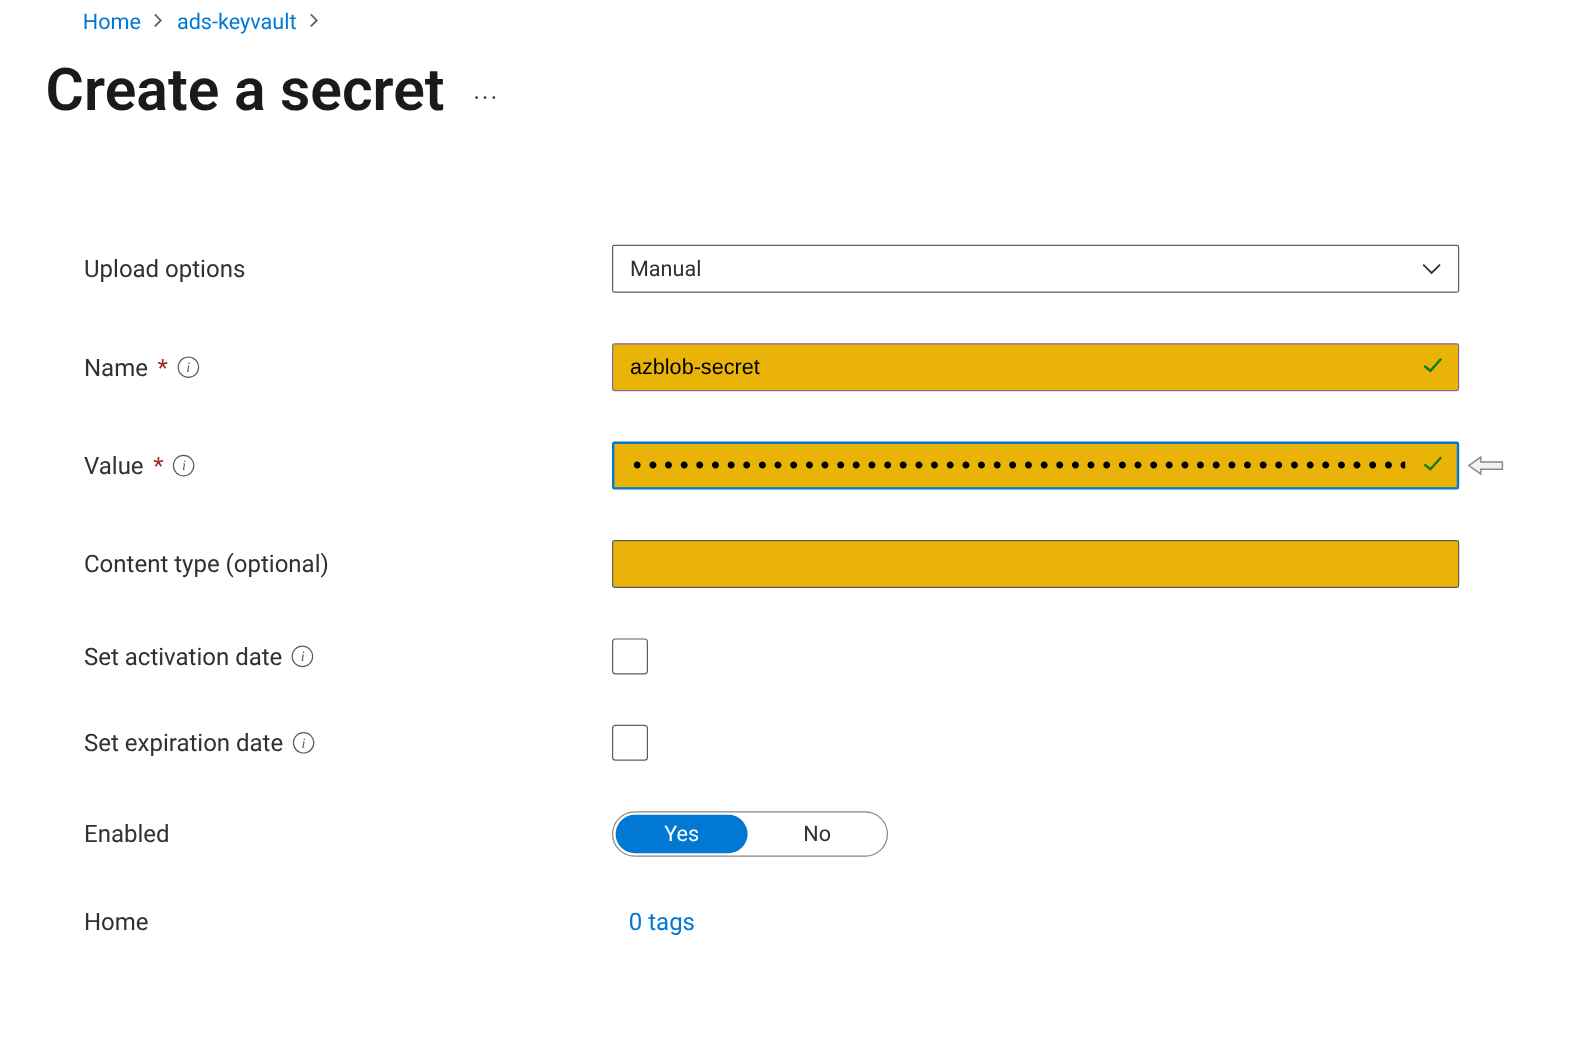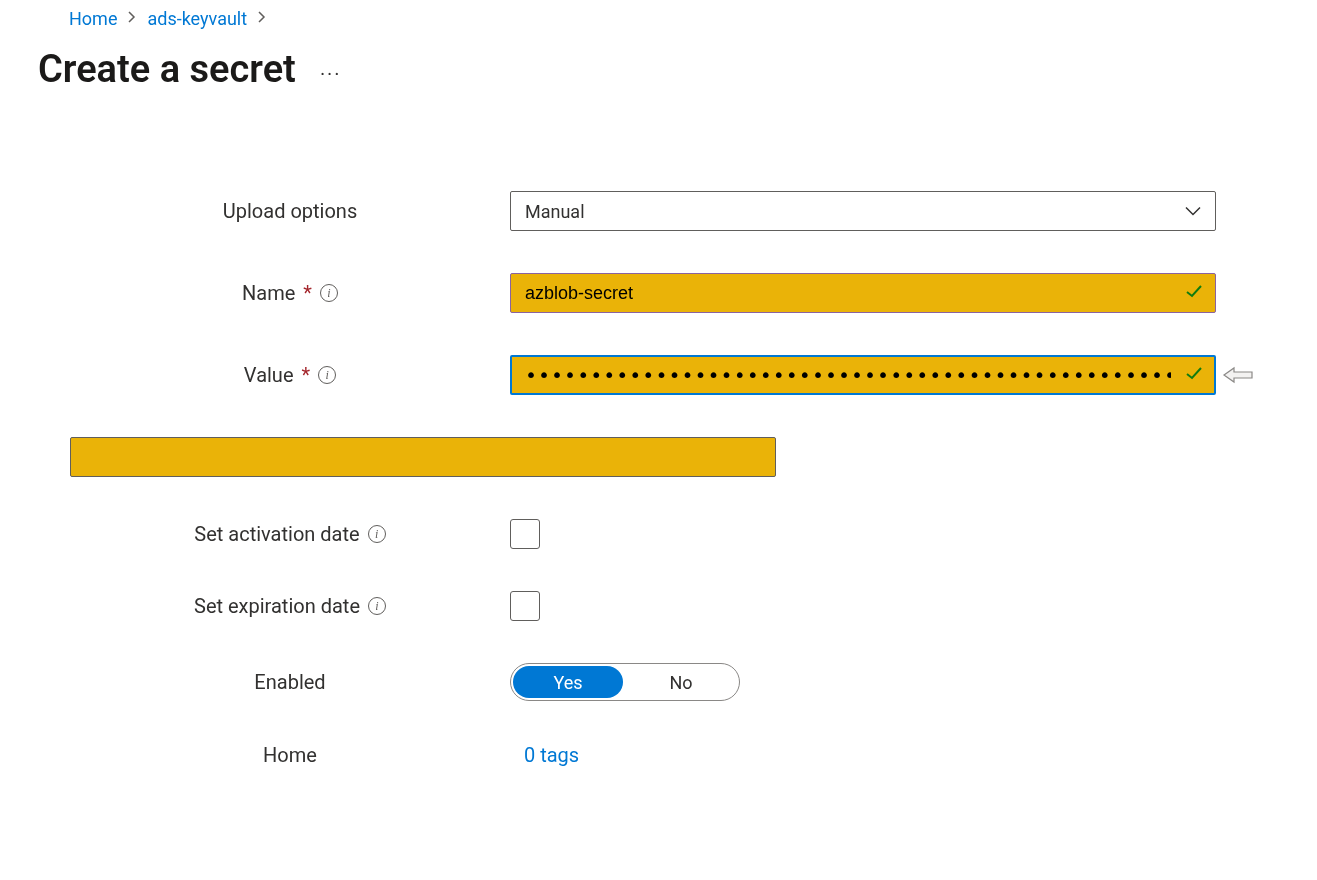--- a/index.html
+++ b/index.html
@@ -30,21 +30,21 @@
       color: #605e5c;
       font-size: 15px;
     }
     .title-row {
       display: flex;
       align-items: center;
       gap: 24px;
       margin-bottom: 100px;
     }
     h1 {
-      font-size: 38px;
+      font-size: 49px;
       font-weight: 600;
       color: #1b1a19;
     }
     .more-dots {
       font-size: 20px;
       color: #323130;
       cursor: pointer;
       letter-spacing: 2px;
       padding-top: 10px;
     }
@@ -56,21 +56,20 @@
       align-items: center;
       margin-bottom: 42px;
     }
     .label-col {
       width: 440px;
       display: flex;
       align-items: center;
       font-size: 20px;
       color: #323130;
       gap: 8px;
-      justify-content: center;
     }
     .field-col {
       position: relative;
     }
     .required {
       color: #a4262c;
       font-size: 20px;
     }
     .info-icon {
       display: inline-flex;
@@ -269,20 +268,23 @@
       </span>
       <span class="arrow-annotation">
         <svg width="34" height="20" viewBox="0 0 34 20">
           <path d="M2 10 L12 3 L12 7 L30 7 L30 13 L12 13 L12 17 Z" fill="#f3f2f1" stroke="#8a8886" stroke-width="1.2"></path>
         </svg>
       </span>
     </div>
   </div>
 
   <div class="form-row">
+    <div class="label-col">
+      <span>Content type (optional)</span>
+    </div>
     <div class="field-col">
       <input type="text" class="text-input" value="" style="">
     </div>
   </div>
 
   <div class="form-row">
     <div class="label-col">
       <span>Set activation date</span>
       <span class="info-icon">i</span>
     </div>

